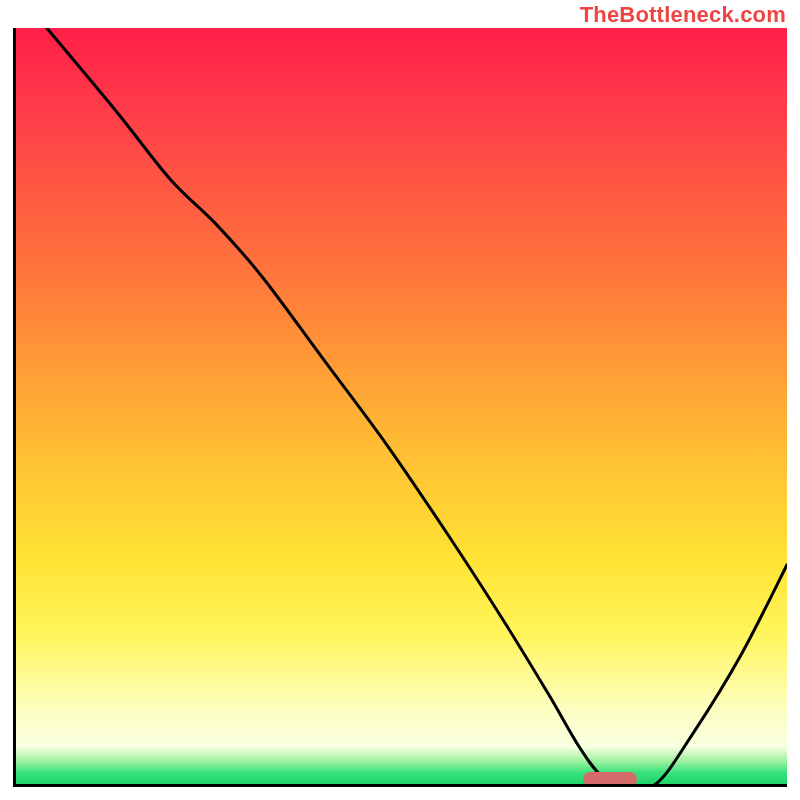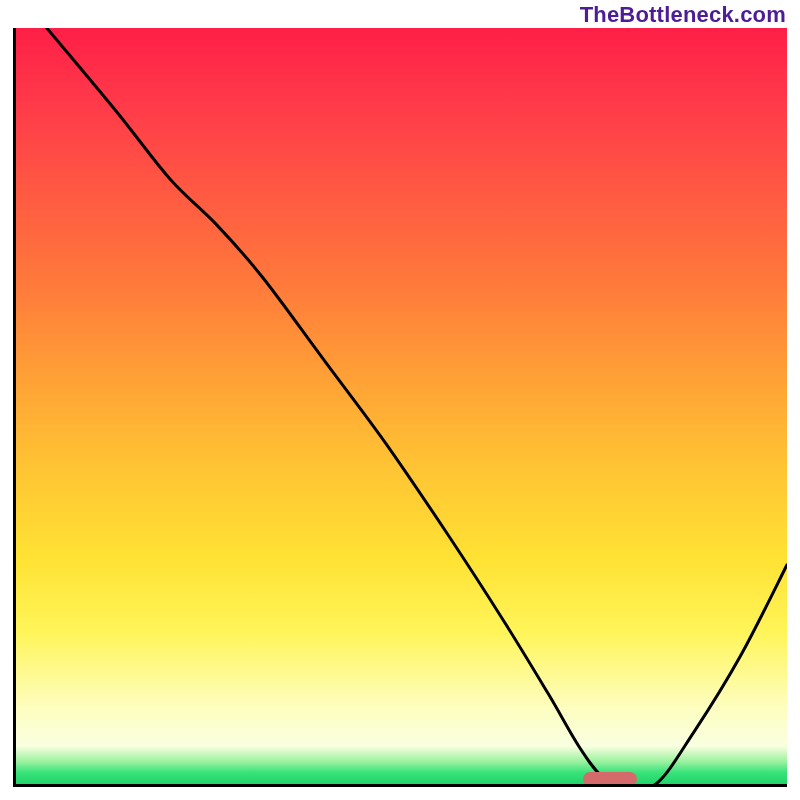--- a/index.html
+++ b/index.html
@@ -14,21 +14,21 @@
     position: relative;
     width: 800px;
     height: 800px;
   }
   .watermark {
     position: absolute;
     top: 2px;
     right: 14px;
     font-size: 22px;
     font-weight: 600;
-    color: #4c1d95;
+    color: #ef4444;
     letter-spacing: 0.2px;
   }
   .plot-frame {
     position: absolute;
     left: 13px;
     top: 28px;
     width: 774px;
     height: 759px;
     box-sizing: border-box;
     border-left: 3px solid #000;

